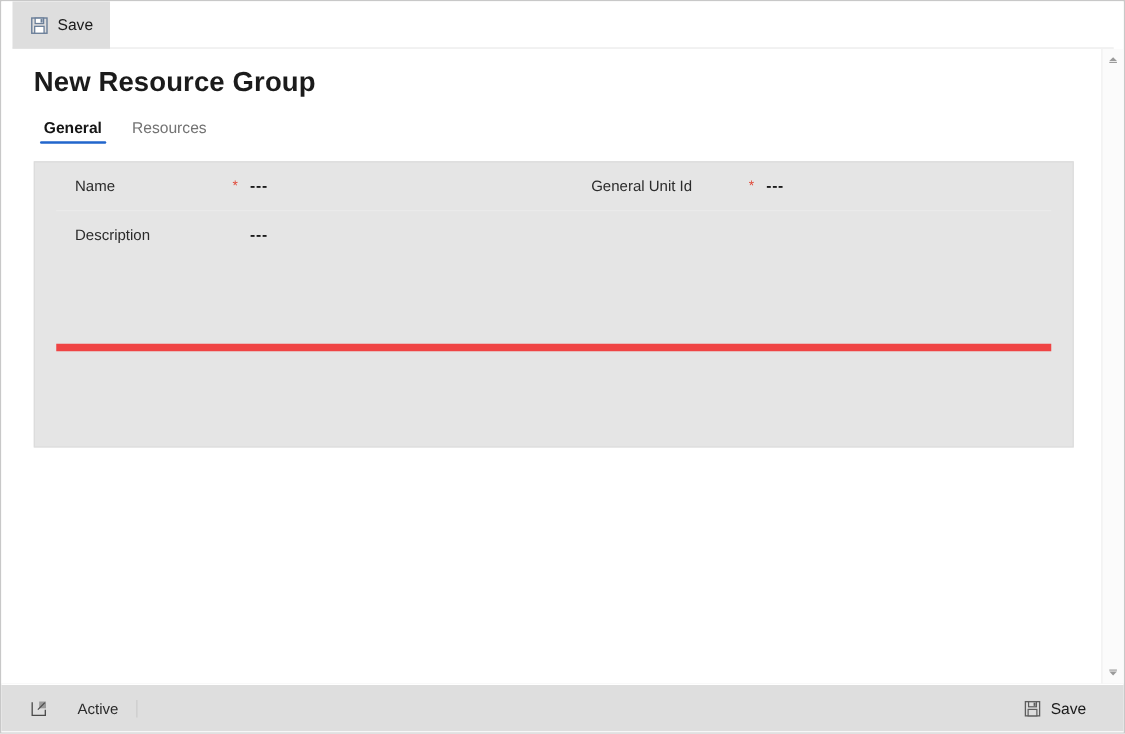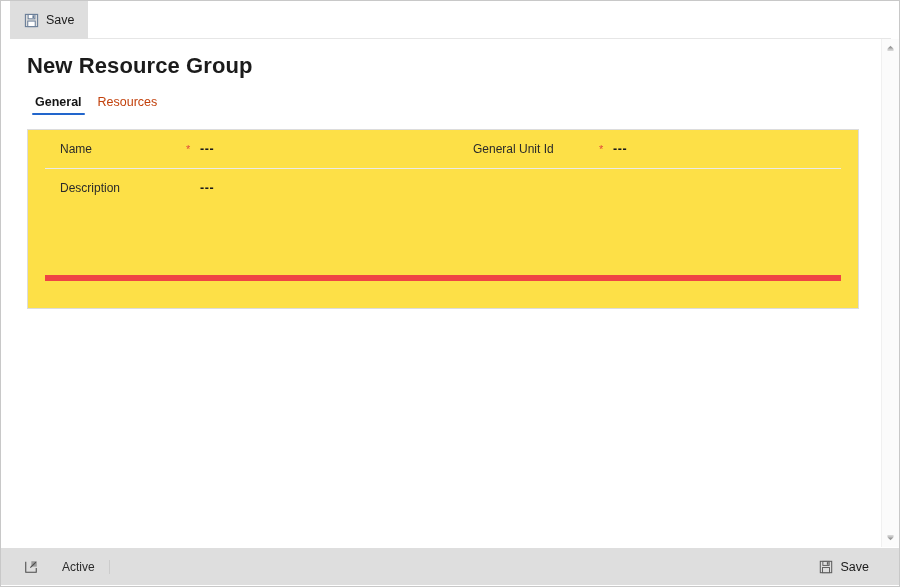--- a/index.html
+++ b/index.html
@@ -82,28 +82,28 @@
     padding: 14px 0 0 17px;
     font-size: 22px;
     font-weight: 600;
     color: #1b1b1b;
     letter-spacing: 0.1px;
   }
 
   .tabstrip {
     display: flex;
     align-items: flex-end;
-    gap: 0;
+    gap: 8px;
     padding: 10px 0 0 17px;
     height: 26px;
   }
   .tab {
     position: relative;
     font-size: 12.5px;
-    color: #c2410c;
+    color: #737373;
     padding: 0 8px 6px 8px;
     cursor: pointer;
     background: transparent;
     border: none;
     font-family: inherit;
   }
   .tab.selected {
     font-weight: 700;
     color: #151515;
   }
@@ -119,24 +119,24 @@
   }
 
   
   .form-area {
     position: relative;
     padding: 14px 0 0 17px;
   }
   .form-card {
     position: relative;
     width: 832px;
-    height: 180px;
+    height: 229px;
     box-sizing: border-box;
     border: 1px solid #dcdcdc;
-    background: #fde047;
+    background: #e5e5e5;
   }
   .form-rows {
     padding: 0 17px;
   }
   .form-row {
     display: flex;
     align-items: stretch;
     border-bottom: 1px solid #eaeaea;
     min-height: 38px;
   }

